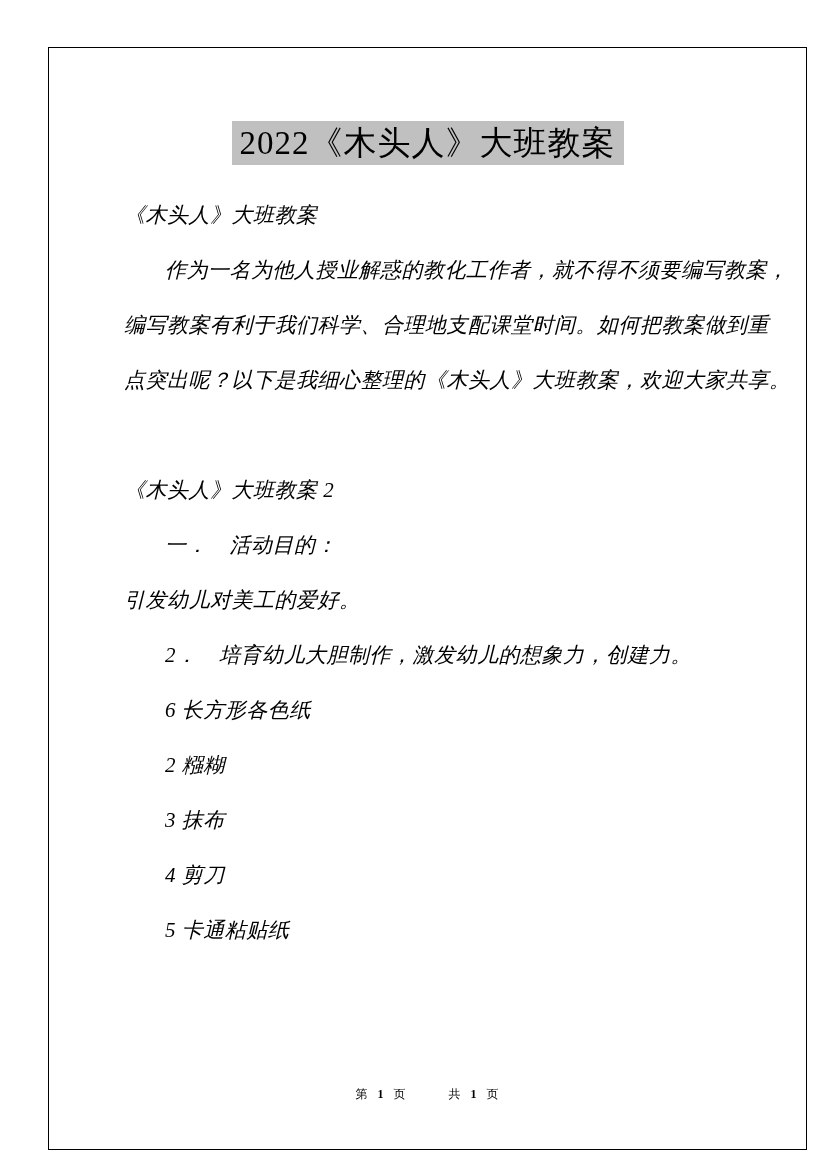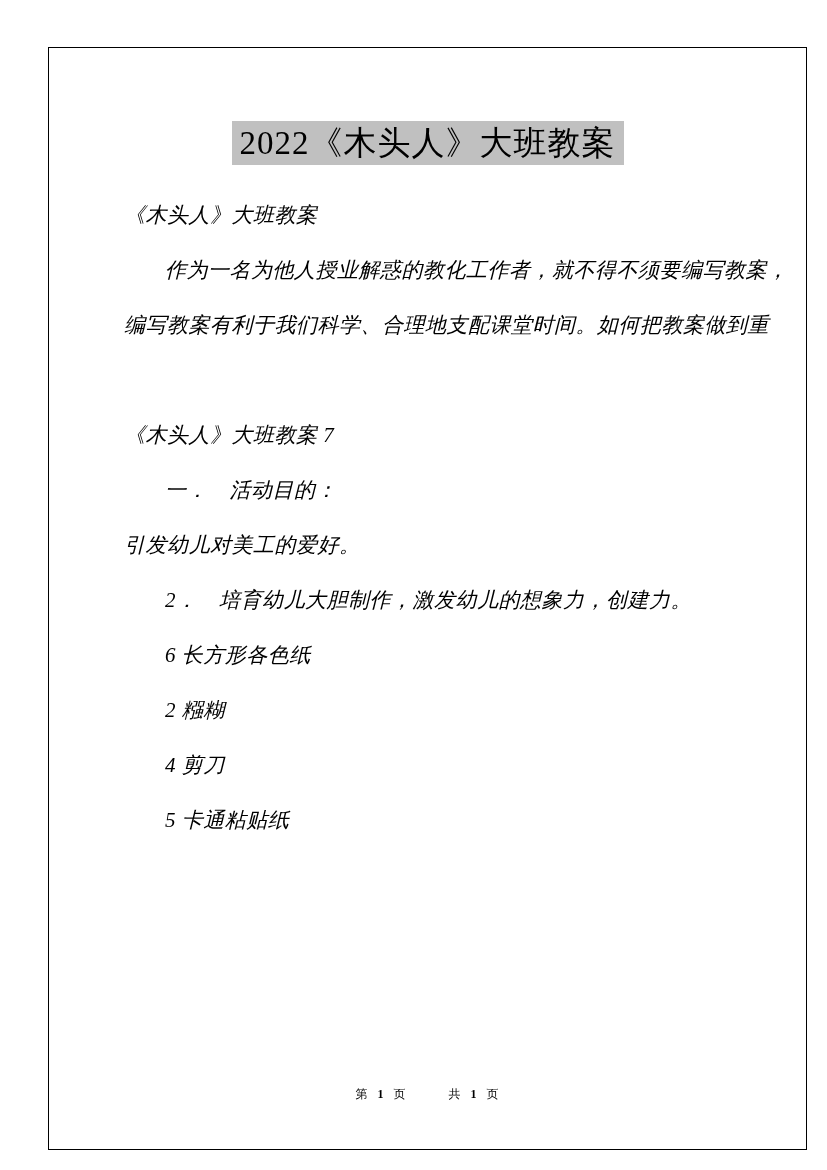--- a/index.html
+++ b/index.html
@@ -75,27 +75,29 @@
   <div class="frame">
 
     <div class="title-wrap">
       <span class="title-highlight">2022《木头人》大班教案</span>
     </div>
 
     <div class="body-text">
       <div class="line">《木头人》大班教案</div>
       <div class="line indent">作为一名为他人授业解惑的教化工作者，就不得不须要编写教案，</div>
       <div class="line">编写教案有利于我们科学、合理地支配课堂时间。如何把教案做到重</div>
+      <div class="line">点突出呢？以下是我细心整理的《木头人》大班教案，欢迎大家共享。</div>
       <div class="line"></div>
-      <div class="line">《木头人》大班教案 7</div>
+      <div class="line">《木头人》大班教案 2</div>
       <div class="line indent">一．　活动目的：</div>
       <div class="line">引发幼儿对美工的爱好。</div>
       <div class="line indent">2．　培育幼儿大胆制作，激发幼儿的想象力，创建力。</div>
       <div class="line indent">6 长方形各色纸</div>
       <div class="line indent">2 糨糊</div>
+      <div class="line indent">3 抹布</div>
       <div class="line indent">4 剪刀</div>
       <div class="line indent">5 卡通粘贴纸</div>
     </div>
 
     <div class="doc-footer">
       <span class="grp"><span>第</span><span class="num">1</span><span>页</span></span><span class="gap"></span><span class="grp"><span>共</span><span class="num">1</span><span>页</span></span>
     </div>
 
   </div>
 </div>

